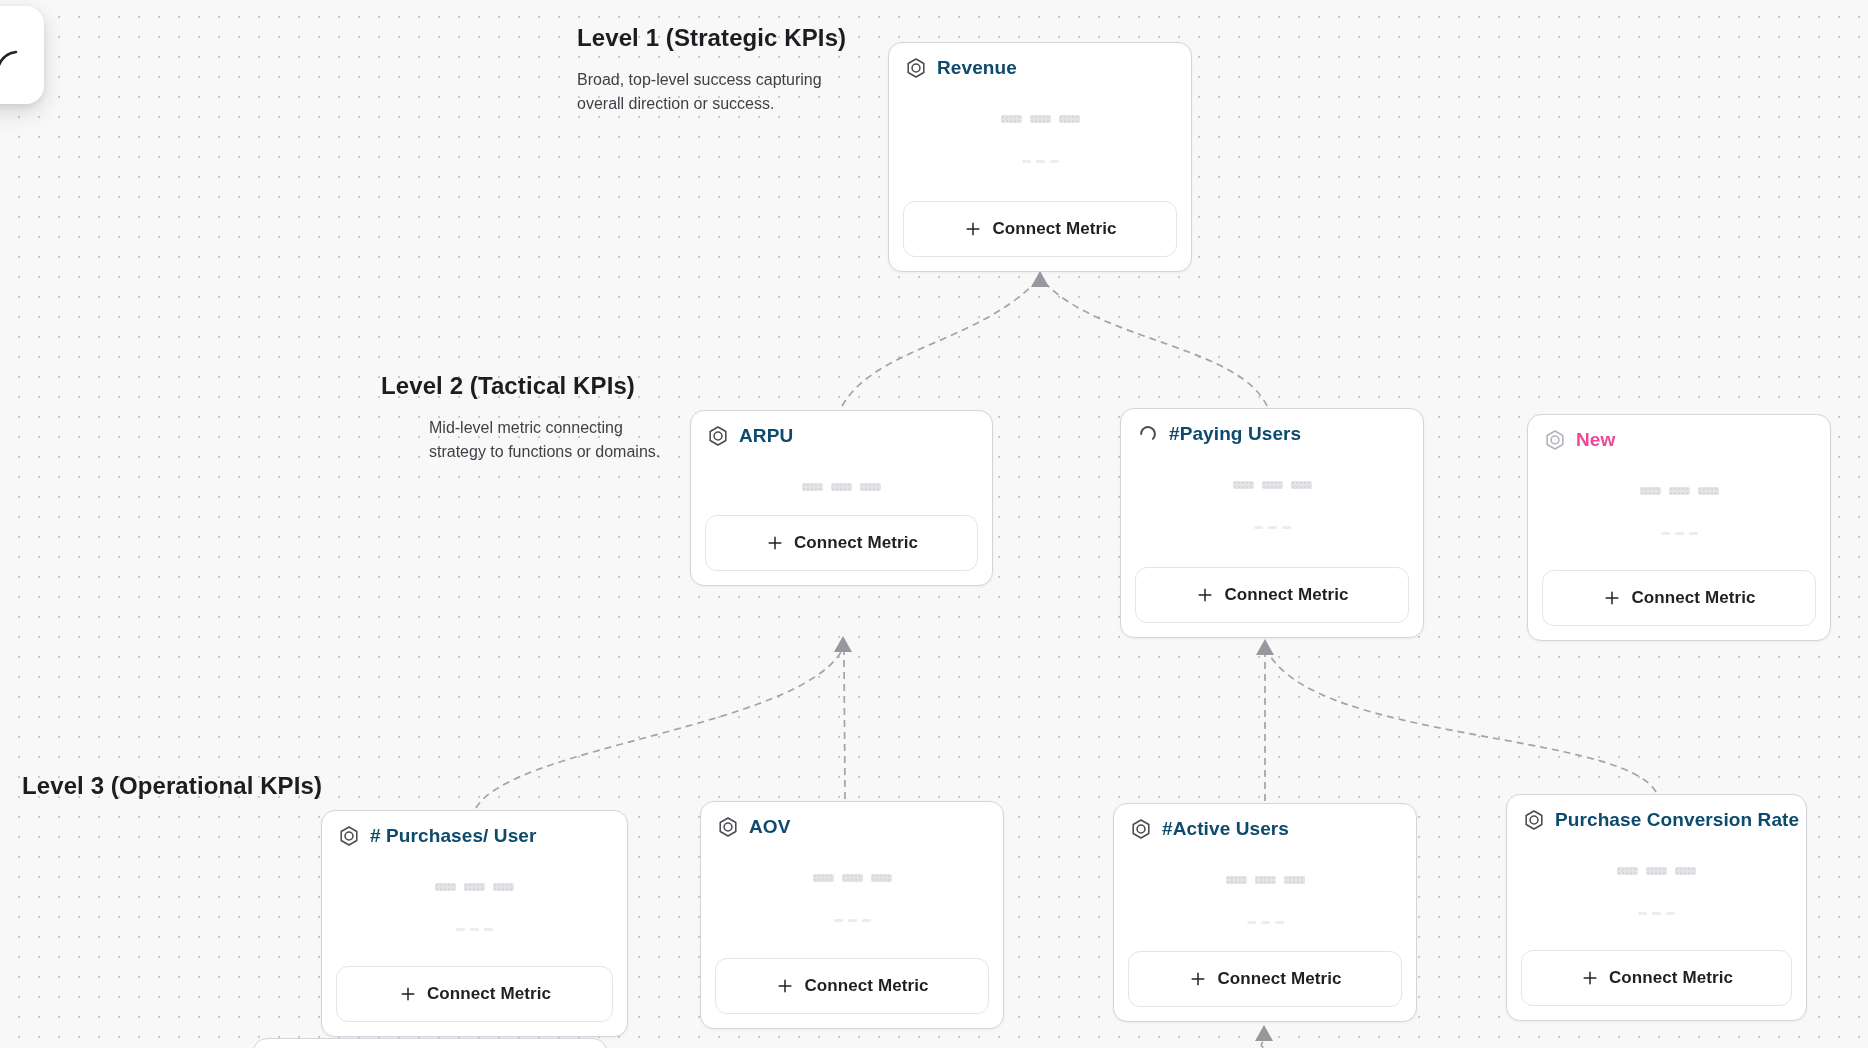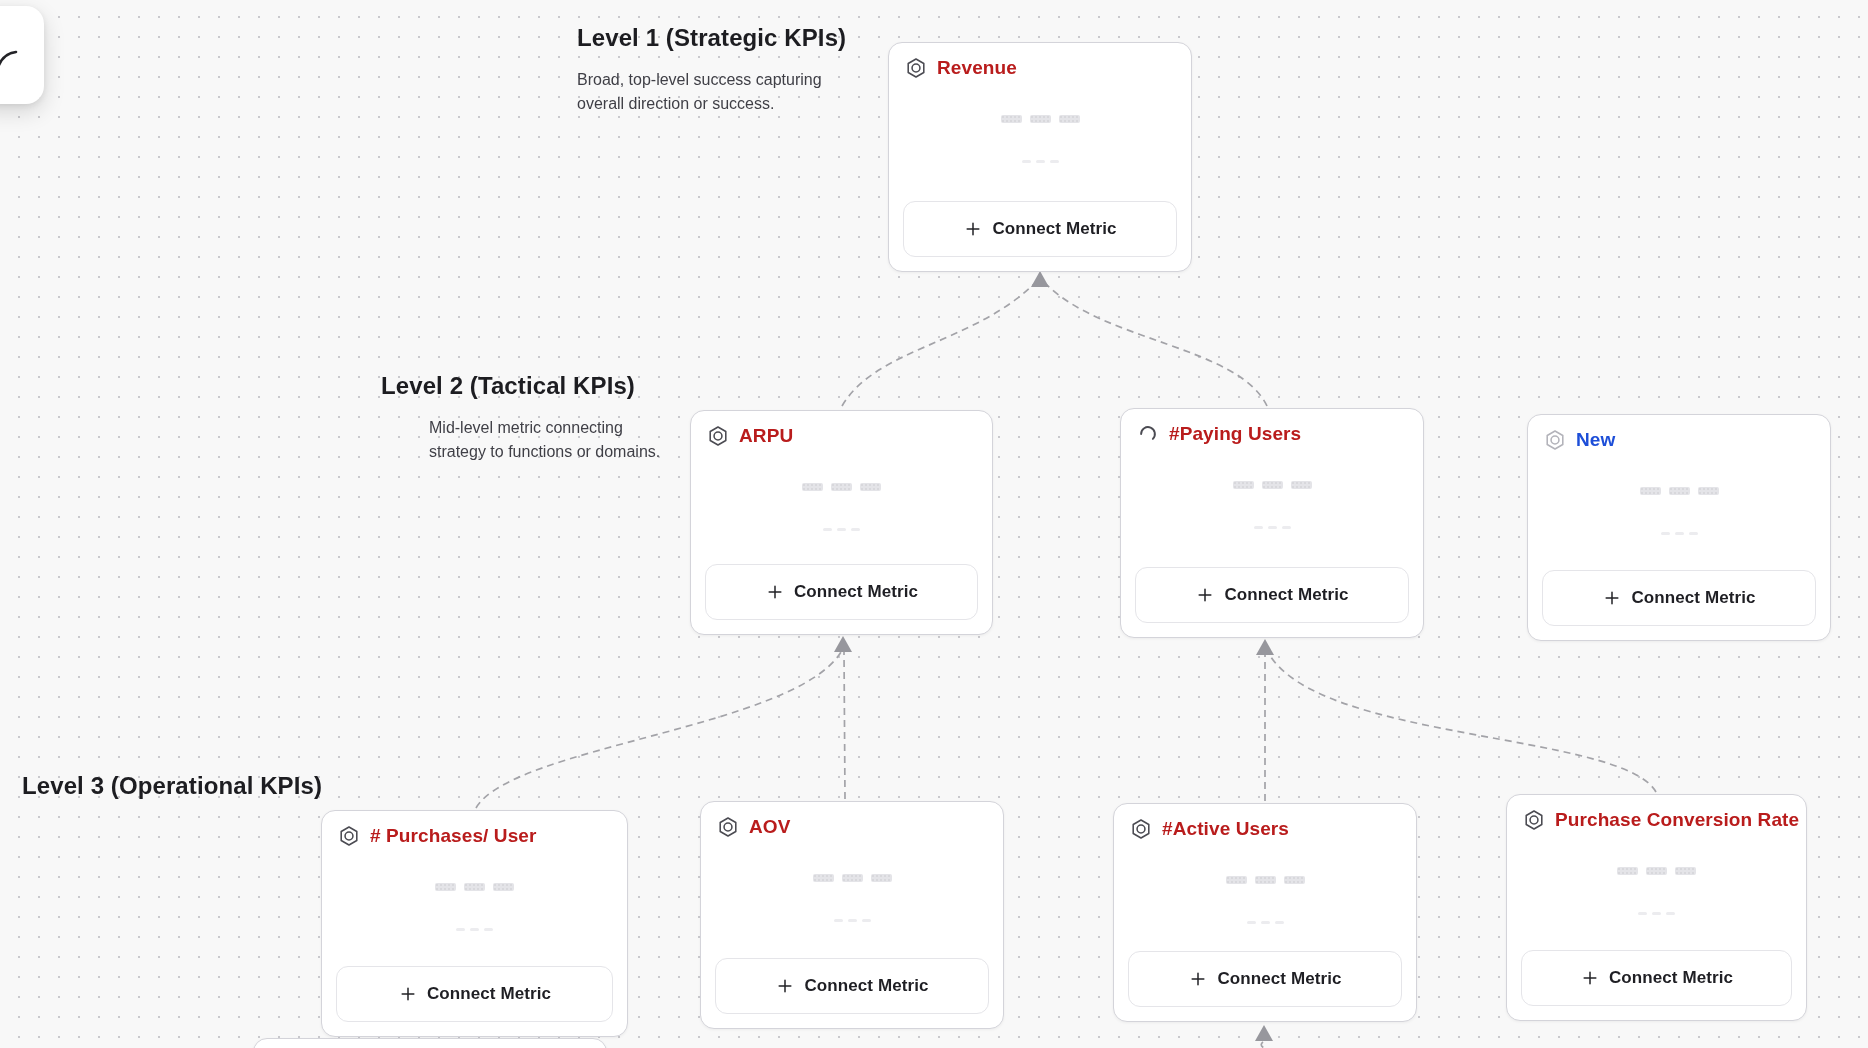--- a/index.html
+++ b/index.html
@@ -25,22 +25,22 @@
   .level-desc { margin-top:16px; font-size:16px; line-height:1.5; color:#3f3f46; }
 
   .card {
     position:absolute; background:#ffffff;
     border:1px solid #d4d4da; border-radius:14px;
     box-shadow:0 1px 3px rgba(0,0,0,.05);
   }
   .card-header { position:absolute; left:16px; top:14px; display:flex; align-items:center; gap:10px; }
   .card-icon { width:22px; height:22px; color:#4b4b52; flex:0 0 auto; }
   .card-icon svg { width:100%; height:100%; display:block; }
-  .card-title { font-size:19px; font-weight:700; color:#b91c1c; white-space:nowrap; letter-spacing:.1px; }
-  .card.muted .card-title { color:#1d4ed8; }
+  .card-title { font-size:19px; font-weight:700; color:#0c4a6e; white-space:nowrap; letter-spacing:.1px; }
+  .card.muted .card-title { color:#ec4899; }
   .card.muted .card-icon { color:#b3b3ba; }
 
   .skel-row { position:absolute; left:0; right:0; display:flex; justify-content:center; }
   .skel-row.r1 { top:72px; gap:8px; }
   .skel-row.r2 { top:117px; gap:5px; }
   .skel-row.r1 .bar { width:21px; height:8px; border-radius:2px; background:#e4e4e8;
     background-image:radial-gradient(circle,#d8d8dc .8px, transparent .9px); background-size:4px 4px; }
   .skel-row.r2 .bar { width:9px; height:3px; border-radius:1.5px; background:#ececef; }
 
   .connect-btn {
@@ -114,21 +114,21 @@
     <div class="connect-btn">
       <span class="plus-icon">
           <svg viewBox="0 0 24 24">
             <path d="M12 5 V19 M5 12 H19" fill="none" stroke="currentColor" stroke-width="1.8" stroke-linecap="round"></path>
           </svg>
         </span>
       <span class="connect-label">Connect Metric</span>
     </div>
   </div>
 
-  <div class="card" style="left:690px; top:410px; width:303px; height:225px;">
+  <div class="card" style="left:690px; top:410px; width:303px; height:176px;">
     <div class="card-header">
       <span class="card-icon">
           <svg viewBox="0 0 24 24">
             <path d="M12 2.2 L20.5 7.1 V16.9 L12 21.8 L3.5 16.9 V7.1 Z" fill="none" stroke="currentColor" stroke-width="1.7" stroke-linejoin="round"></path>
             <circle cx="12" cy="12" r="4.3" fill="none" stroke="currentColor" stroke-width="1.7"></circle>
           </svg>
         </span>
       <span class="card-title">ARPU</span>
     </div>
     <div class="skel-row r1">

